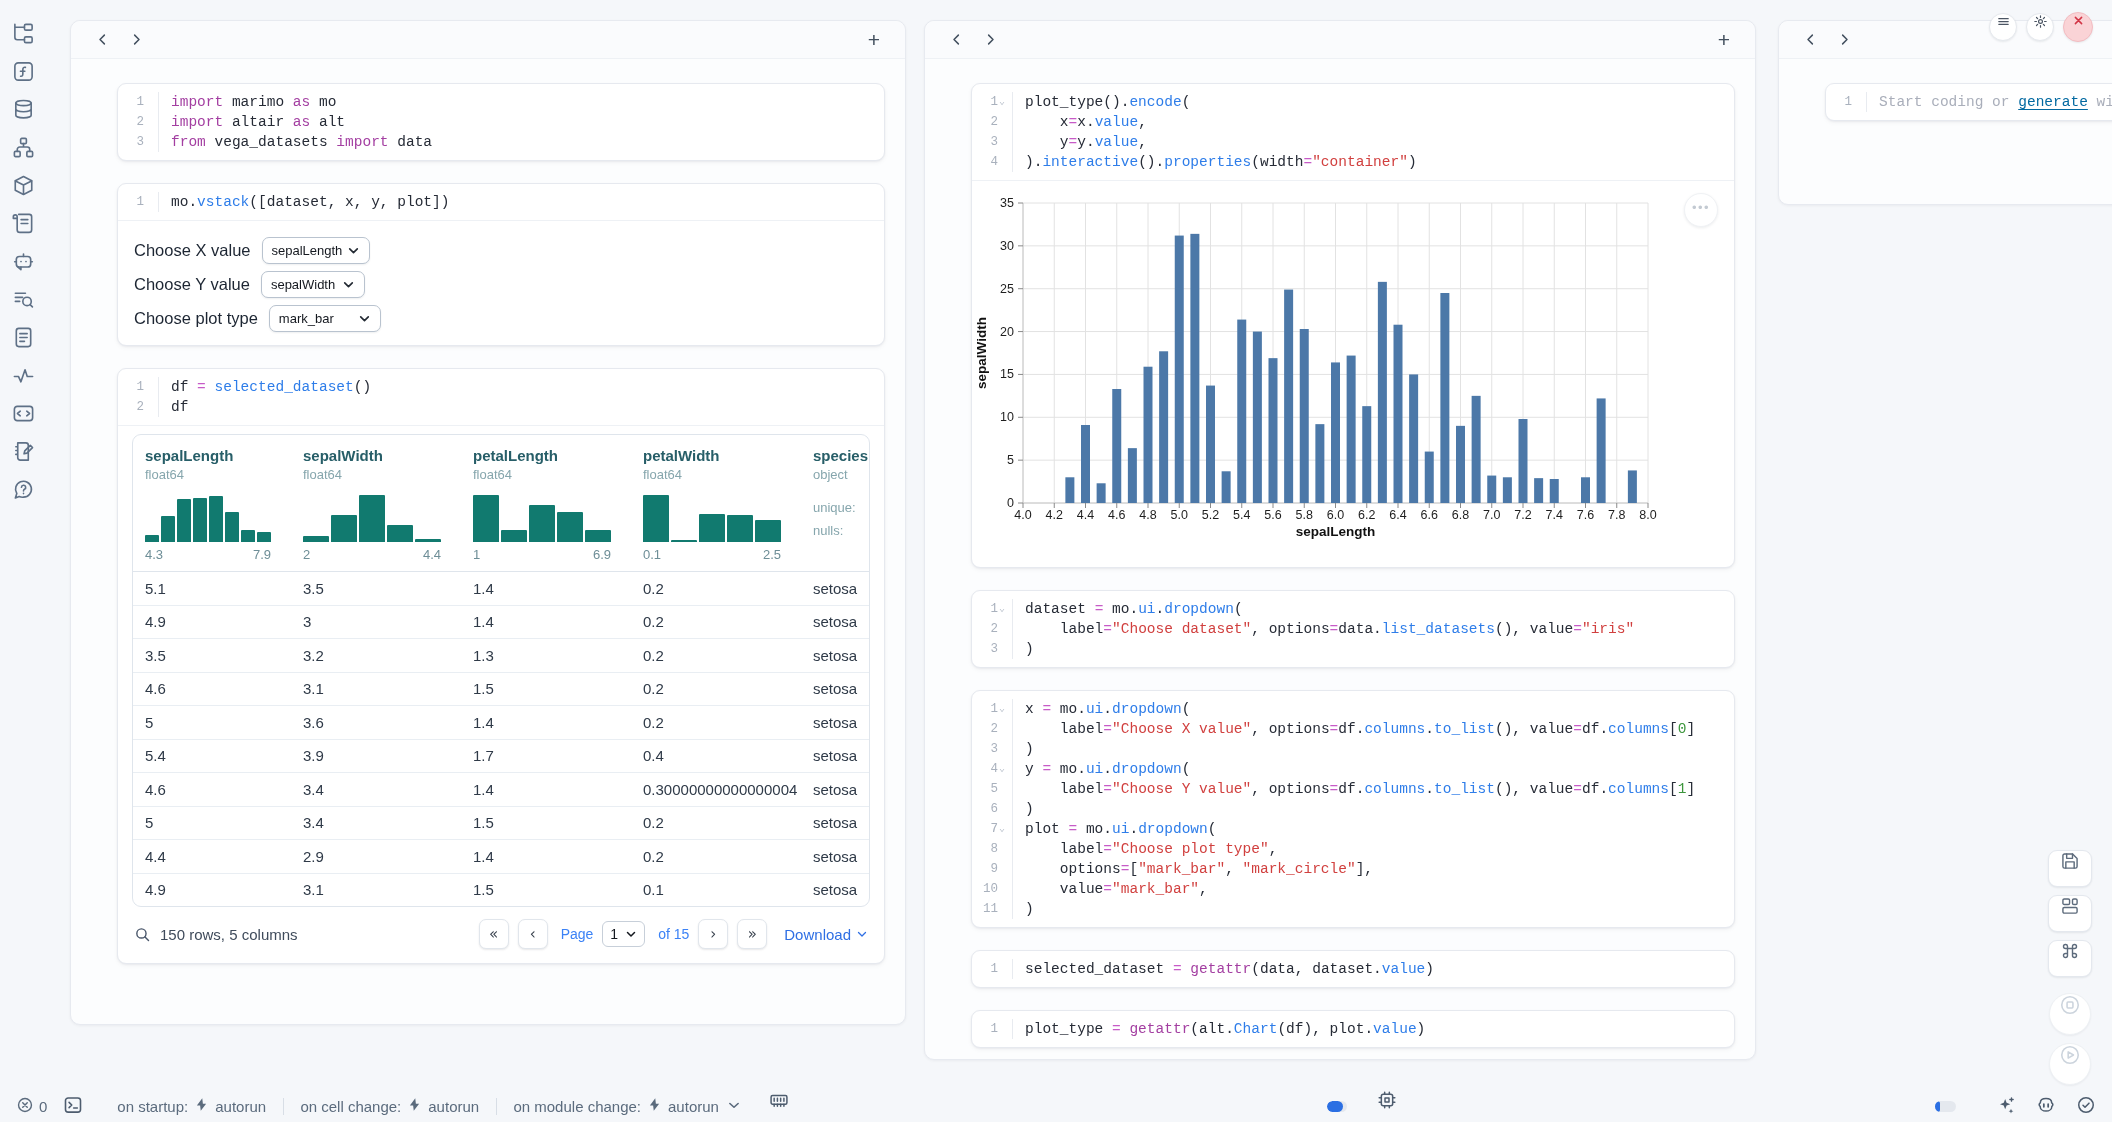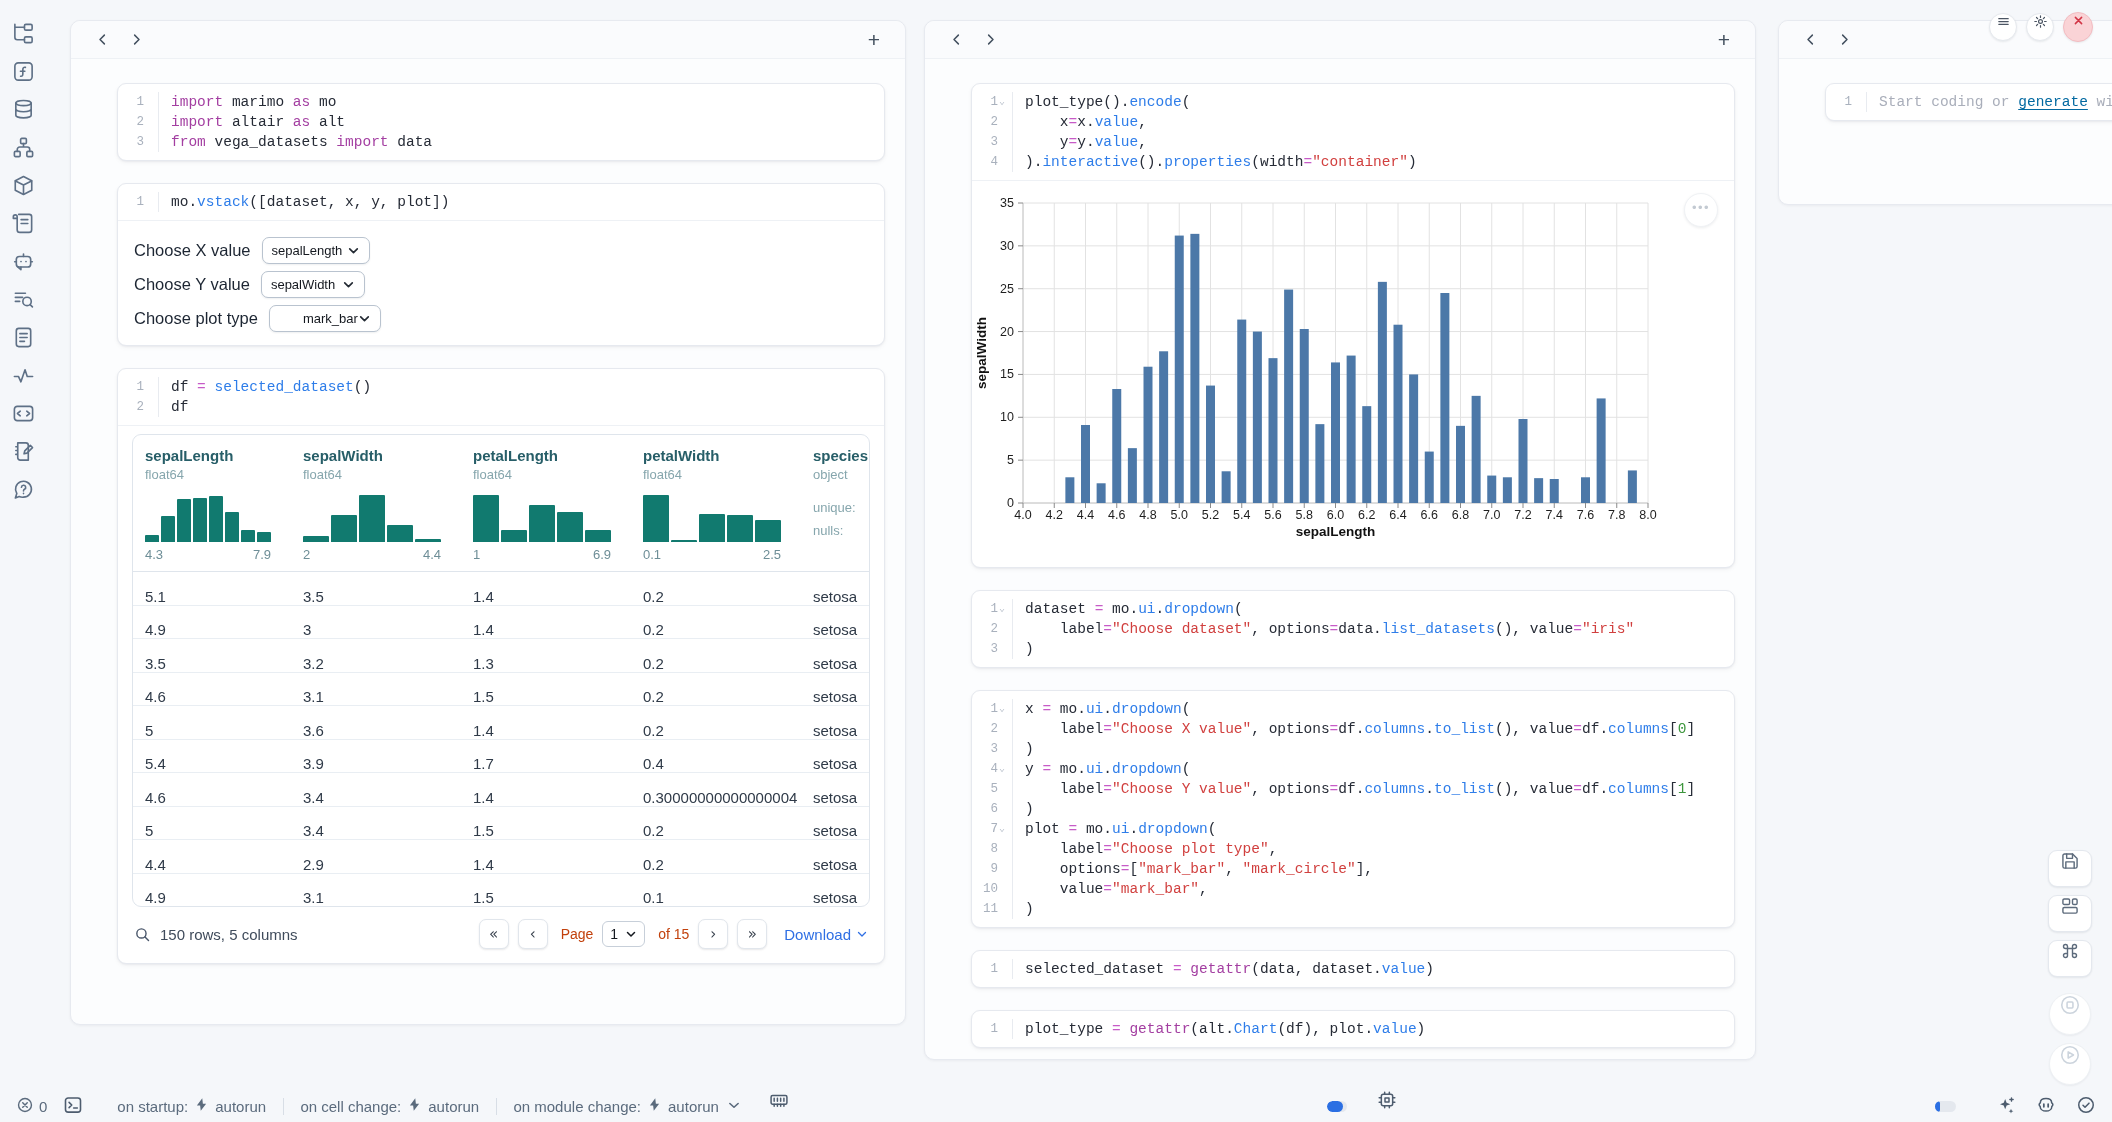--- a/index.html
+++ b/index.html
@@ -36,42 +36,42 @@
   .t-k { color:#a33ea1; } .t-f { color:#2e7de9; } .t-s { color:#d1403f; }
   .t-o { color:#c75bc7; } .t-n { color:#3c963c; } .t-p { color:#262b36; }
   .t-ph { color:#a9aeba; } .t-phl { color:#0369a1; text-decoration:underline; text-underline-offset:3px; }
 
   
   .out { border-top:1px solid #eef1f5; padding:12px 16px 10px; }
   .drow { display:flex; align-items:center; gap:11px; height:34px; }
   .dlabel { font-size:16.5px; color:#1d2633; }
   .dd { height:27px; border:1px solid #b9c3cf; border-radius:7px; background:#fff; box-shadow:0 1px 2px rgba(15,23,42,.07); display:flex; align-items:center; justify-content:space-between; padding:0 9px; font-size:13px; color:#14181f; cursor:pointer; }
   .dd svg { width:13px; height:13px; color:#232a33; }
-  .dd0 { width:230px; } .dd1 { width:108px; } .dd2 { width:104px; } .dd3 { width:112px;justify-content:flex-end; }
+  .dd0 { width:230px; } .dd1 { width:108px; } .dd2 { width:104px; } .dd3 { width:112px; }
 
   
   .tblwrap { margin:8px 14px 0; border:1px solid #dfe5ec; border-radius:9px; overflow:hidden; }
   .thead { display:flex; }
   .th { padding:12px 0 9px 12px; overflow:hidden; }
   .thname { font-size:15px; font-weight:bold; color:#275e68; }
   .thtype { font-size:13px; color:#86a6ad; margin-top:3px; }
   .hist { margin-top:10px; height:50px; display:flex; align-items:flex-end; gap:2px; }
   .hist div { flex:1; background:#117a6f; border-radius:1px 1px 0 0; }
   .hrange { display:flex; justify-content:space-between; font-size:13px; color:#6e8e97; margin-top:5px; }
   .thx { font-size:13px; color:#86a6ad; margin-top:14px; line-height:23px; white-space:nowrap; }
   .c0 { width:158px; flex:none; } .c1,.c2,.c3 { width:170px; flex:none; } .c4 { flex:1; min-width:0; }
-  .tr { display:flex; border-top:1px solid #e9eef3; height:33.5px; align-items:flex-end; font-size:15px; color:#2f3a48; }
+  .tr { display:flex; border-top:1px solid #e9eef3; height:33.5px; align-items:center; font-size:15px; color:#2f3a48; }
   .tr:first-child { border-top:1px solid #dfe5ec; }
   .td { padding-left:12px; white-space:nowrap; overflow:hidden; }
   .tfoot { display:flex; align-items:center; padding:12px 16px 14px; gap:9px; }
   .tfoot .searchic { color:#49566a; width:17px; height:17px; cursor:pointer; }
   .tsummary { font-size:15px; color:#3f4b5b; }
   .tfoot .sp { flex:1; }
   .pbtn { width:30px; height:30px; border:1px solid #e1e6ec; border-radius:7px; background:#fff; box-shadow:0 1px 2px rgba(15,23,42,.1); color:#39424e; font-size:15px; display:grid; place-items:center; cursor:pointer; font-family:"DejaVu Sans",sans-serif; }
-  .pglabel { font-size:14px; color:#c2410c; margin-left:4px; }
+  .pglabel { font-size:14px; color:#3b82f6; margin-left:4px; }
   .psel { height:26px; border:1px solid #c7cfd9; border-radius:6px; background:#fff; display:flex; align-items:center; gap:7px; padding:0 7px; font-size:14px; color:#14181f; cursor:pointer; }
   .psel svg { width:12px; height:12px; }
   .dl { display:flex; align-items:center; gap:5px; color:#2f6fe4; font-size:15px; margin-left:8px; cursor:pointer; }
   .dl svg { width:12px; height:12px; }
 
   
   .chartout { border-top:1px solid #eef1f5; position:relative; padding:6px 0 8px; }
   .chartmenu { position:absolute; top:12px; right:16px; width:34px; height:34px; border-radius:50%; background:#fff; border:1px solid #f0f2f5; box-shadow:0 1px 3px rgba(15,23,42,.08); color:#c3cad2; display:grid; place-items:center; letter-spacing:1.5px; font-size:13px; cursor:pointer; padding-bottom:6px; }
 
   

